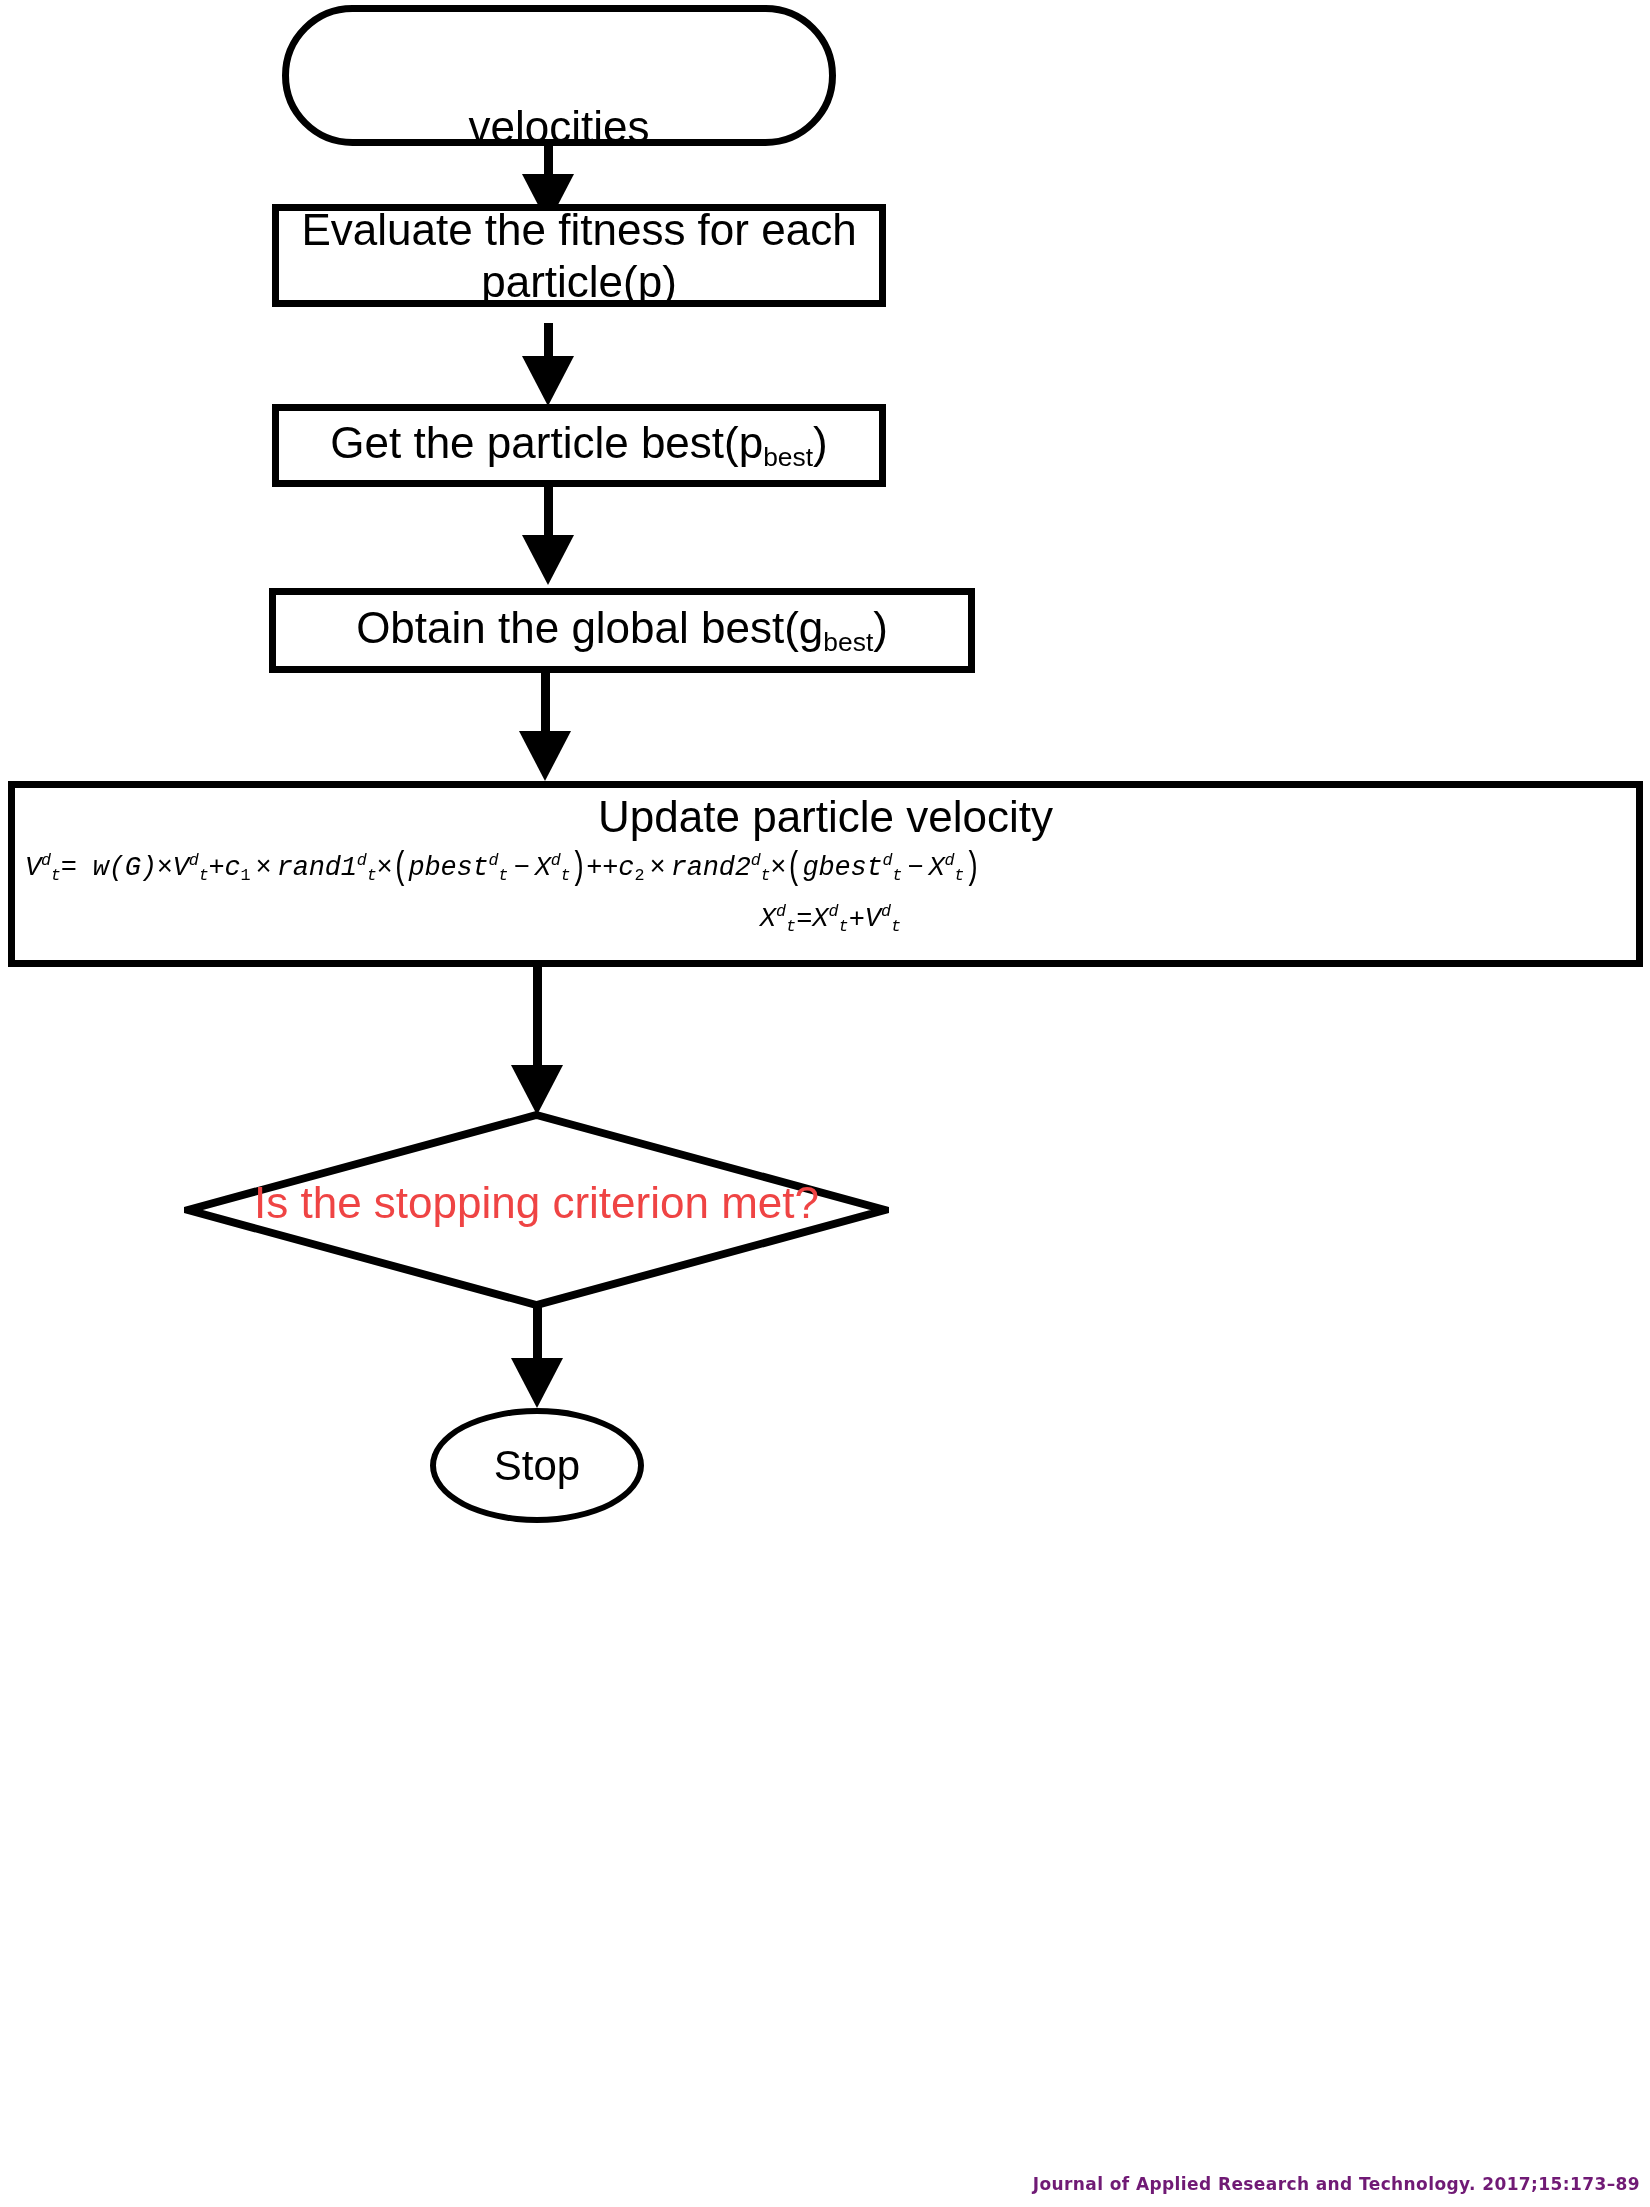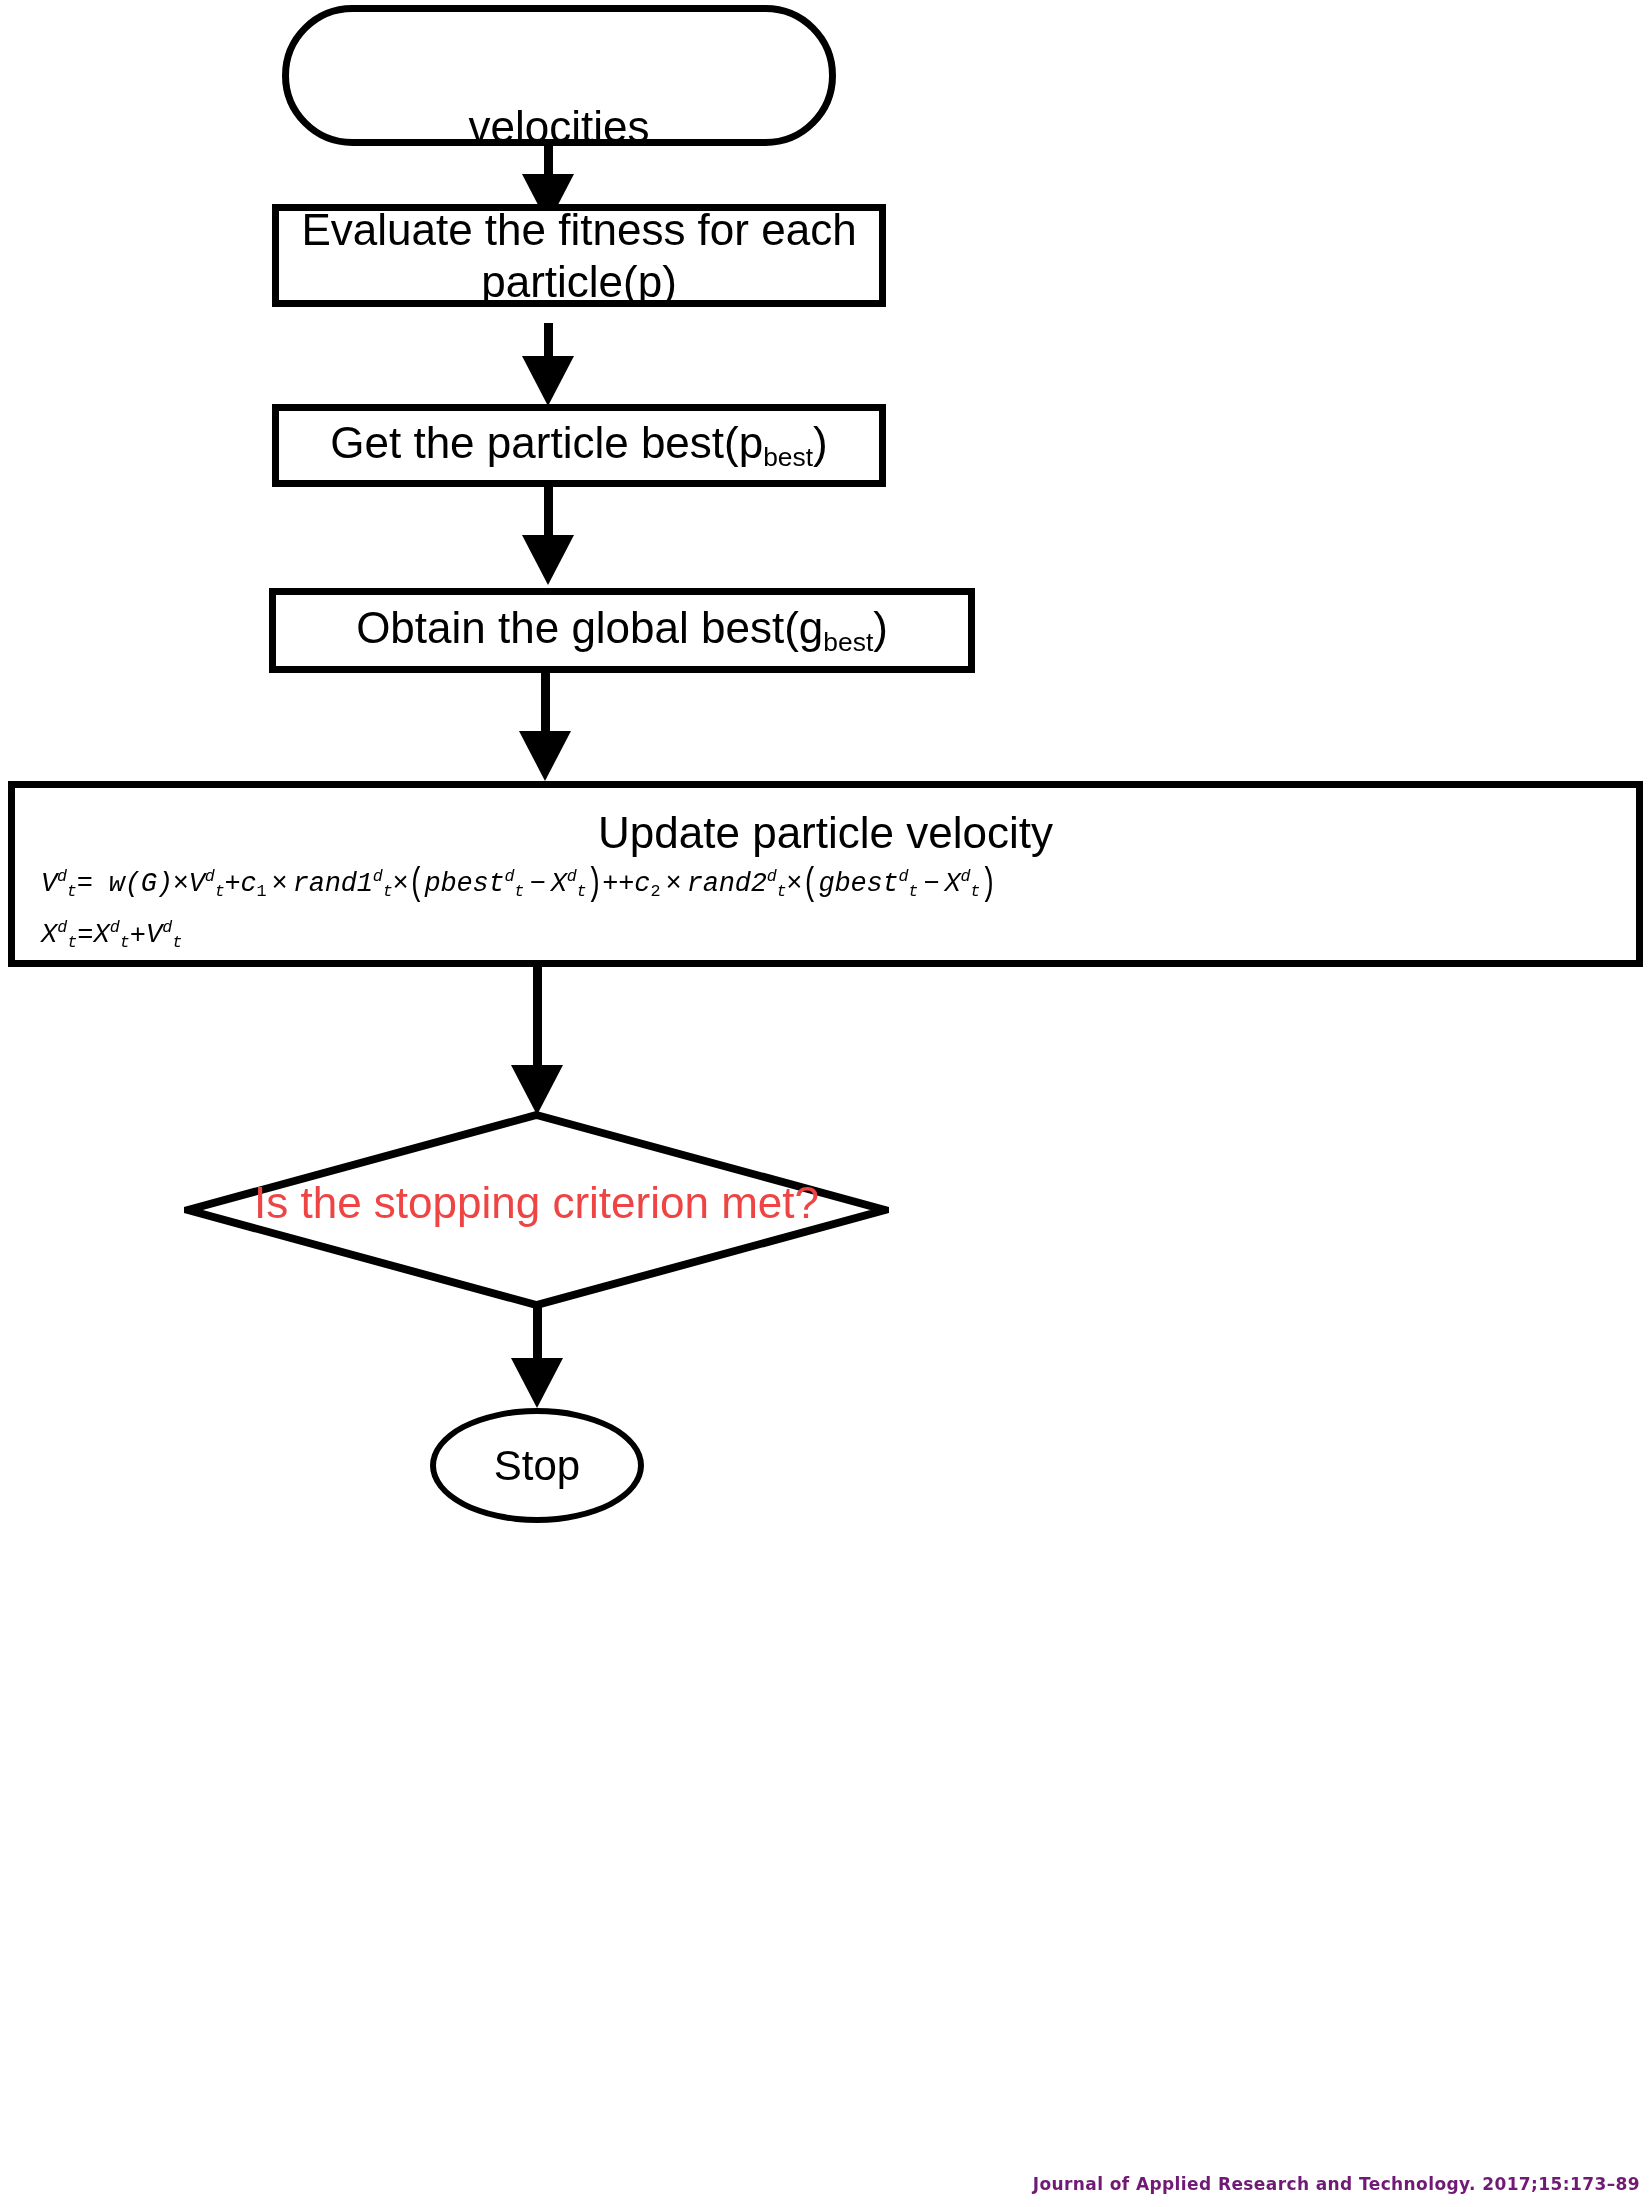--- a/index.html
+++ b/index.html
@@ -75,38 +75,38 @@
   #node-update {
     left: 8px;
     top: 781px;
     width: 1635px;
     height: 186px;
     font-size: 44px;
     align-items: stretch;
     justify-content: flex-start;
     flex-direction: column;
     text-align: left;
-    padding: 16px;
+    padding: 0;
   }
   #node-update .update-title {
     text-align: center;
     font-size: 44px;
     line-height: 1.0;
     padding-top: 7px;
   }
   .formula {
     font-family: Liberation Mono, monospace;
     font-style: italic;
     font-size: 27px;
     line-height: 1.0;
     white-space: nowrap;
     padding-left: 10px;
   }
   #formula-line-1 { padding-top: 14px; letter-spacing: -0.2px; }
-  #formula-line-2 { padding-top: 20px; }
+  #formula-line-2 { padding-top: 20px; text-align: center; }
 
   .formula .op {
     font-style: normal;
   }
   .formula sup {
     font-size: 0.62em;
     vertical-align: 0.58em;
     font-style: italic;
   }
   .formula sub {

